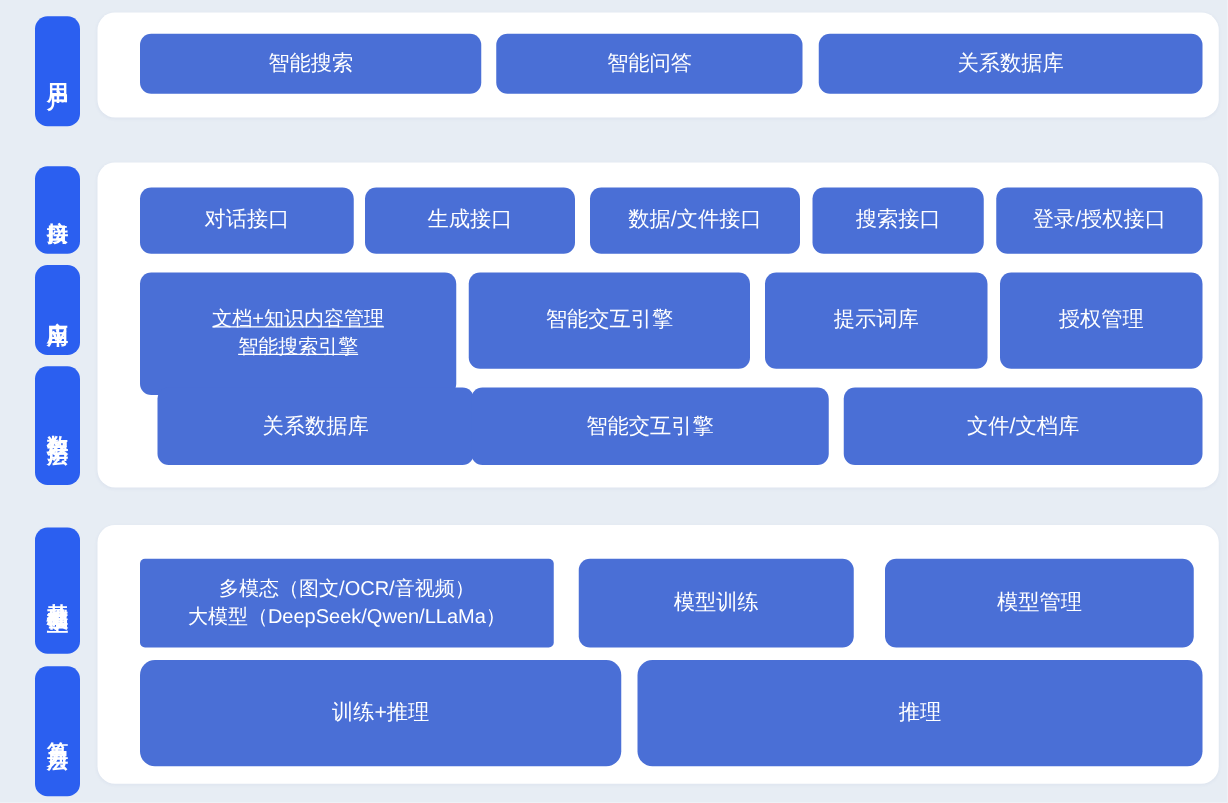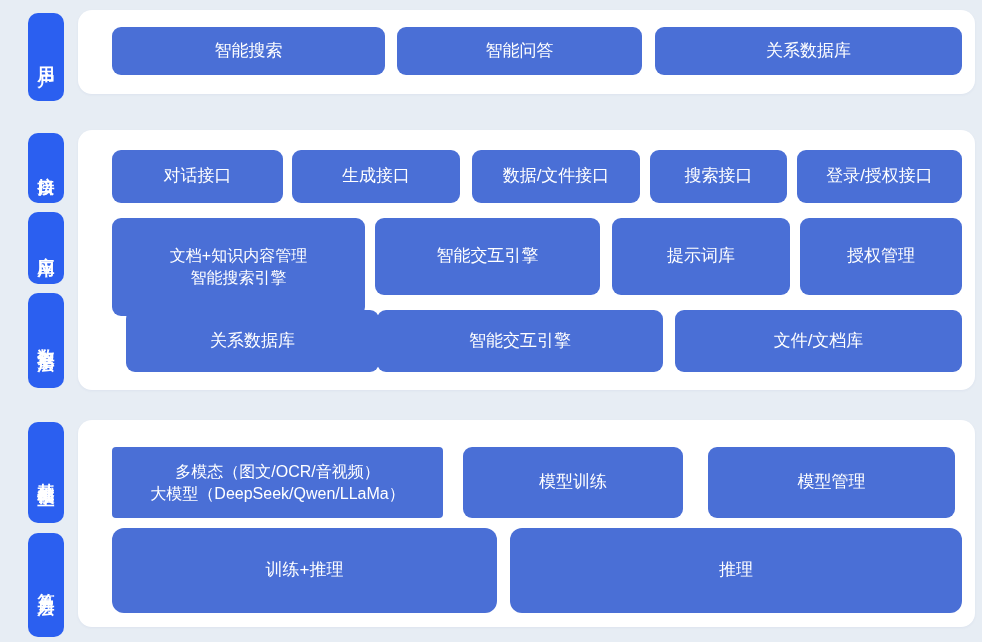--- a/index.html
+++ b/index.html
@@ -73,21 +73,21 @@
   </div>
 
   <div class="panel" style="top:130px; height:260px;">
 
     <div class="node" style="left:34px;  top:20px; width:171px; height:53px;">对话接口</div>
     <div class="node" style="left:214px; top:20px; width:168px; height:53px;">生成接口</div>
     <div class="node" style="left:394px; top:20px; width:168px; height:53px;">数据/文件接口</div>
     <div class="node" style="left:572px; top:20px; width:137px; height:53px;">搜索接口</div>
     <div class="node" style="left:719px; top:20px; width:165px; height:53px;text-align:right;">登录/授权接口</div>
 
-    <div class="node small-text" style="left:34px; top:88px; width:253px; height:98px;">
+    <div class="node small-text" style="left:34px; top:88px; width:253px; height:98px;text-decoration:underline;">
       <span class="ln">文档+知识内容管理</span>
       <span class="ln">智能搜索引擎</span>
     </div>
     <div class="node" style="left:297px; top:88px; width:225px; height:77px;">智能交互引擎</div>
     <div class="node" style="left:534px; top:88px; width:178px; height:77px;">提示词库</div>
     <div class="node" style="left:722px; top:88px; width:162px; height:77px;">授权管理</div>
 
     <div class="node" style="left:48px;  top:180px; width:253px; height:62px;">关系数据库</div>
     <div class="node" style="left:299px; top:180px; width:286px; height:62px;">智能交互引擎</div>
     <div class="node" style="left:597px; top:180px; width:287px; height:62px;">文件/文档库</div>

